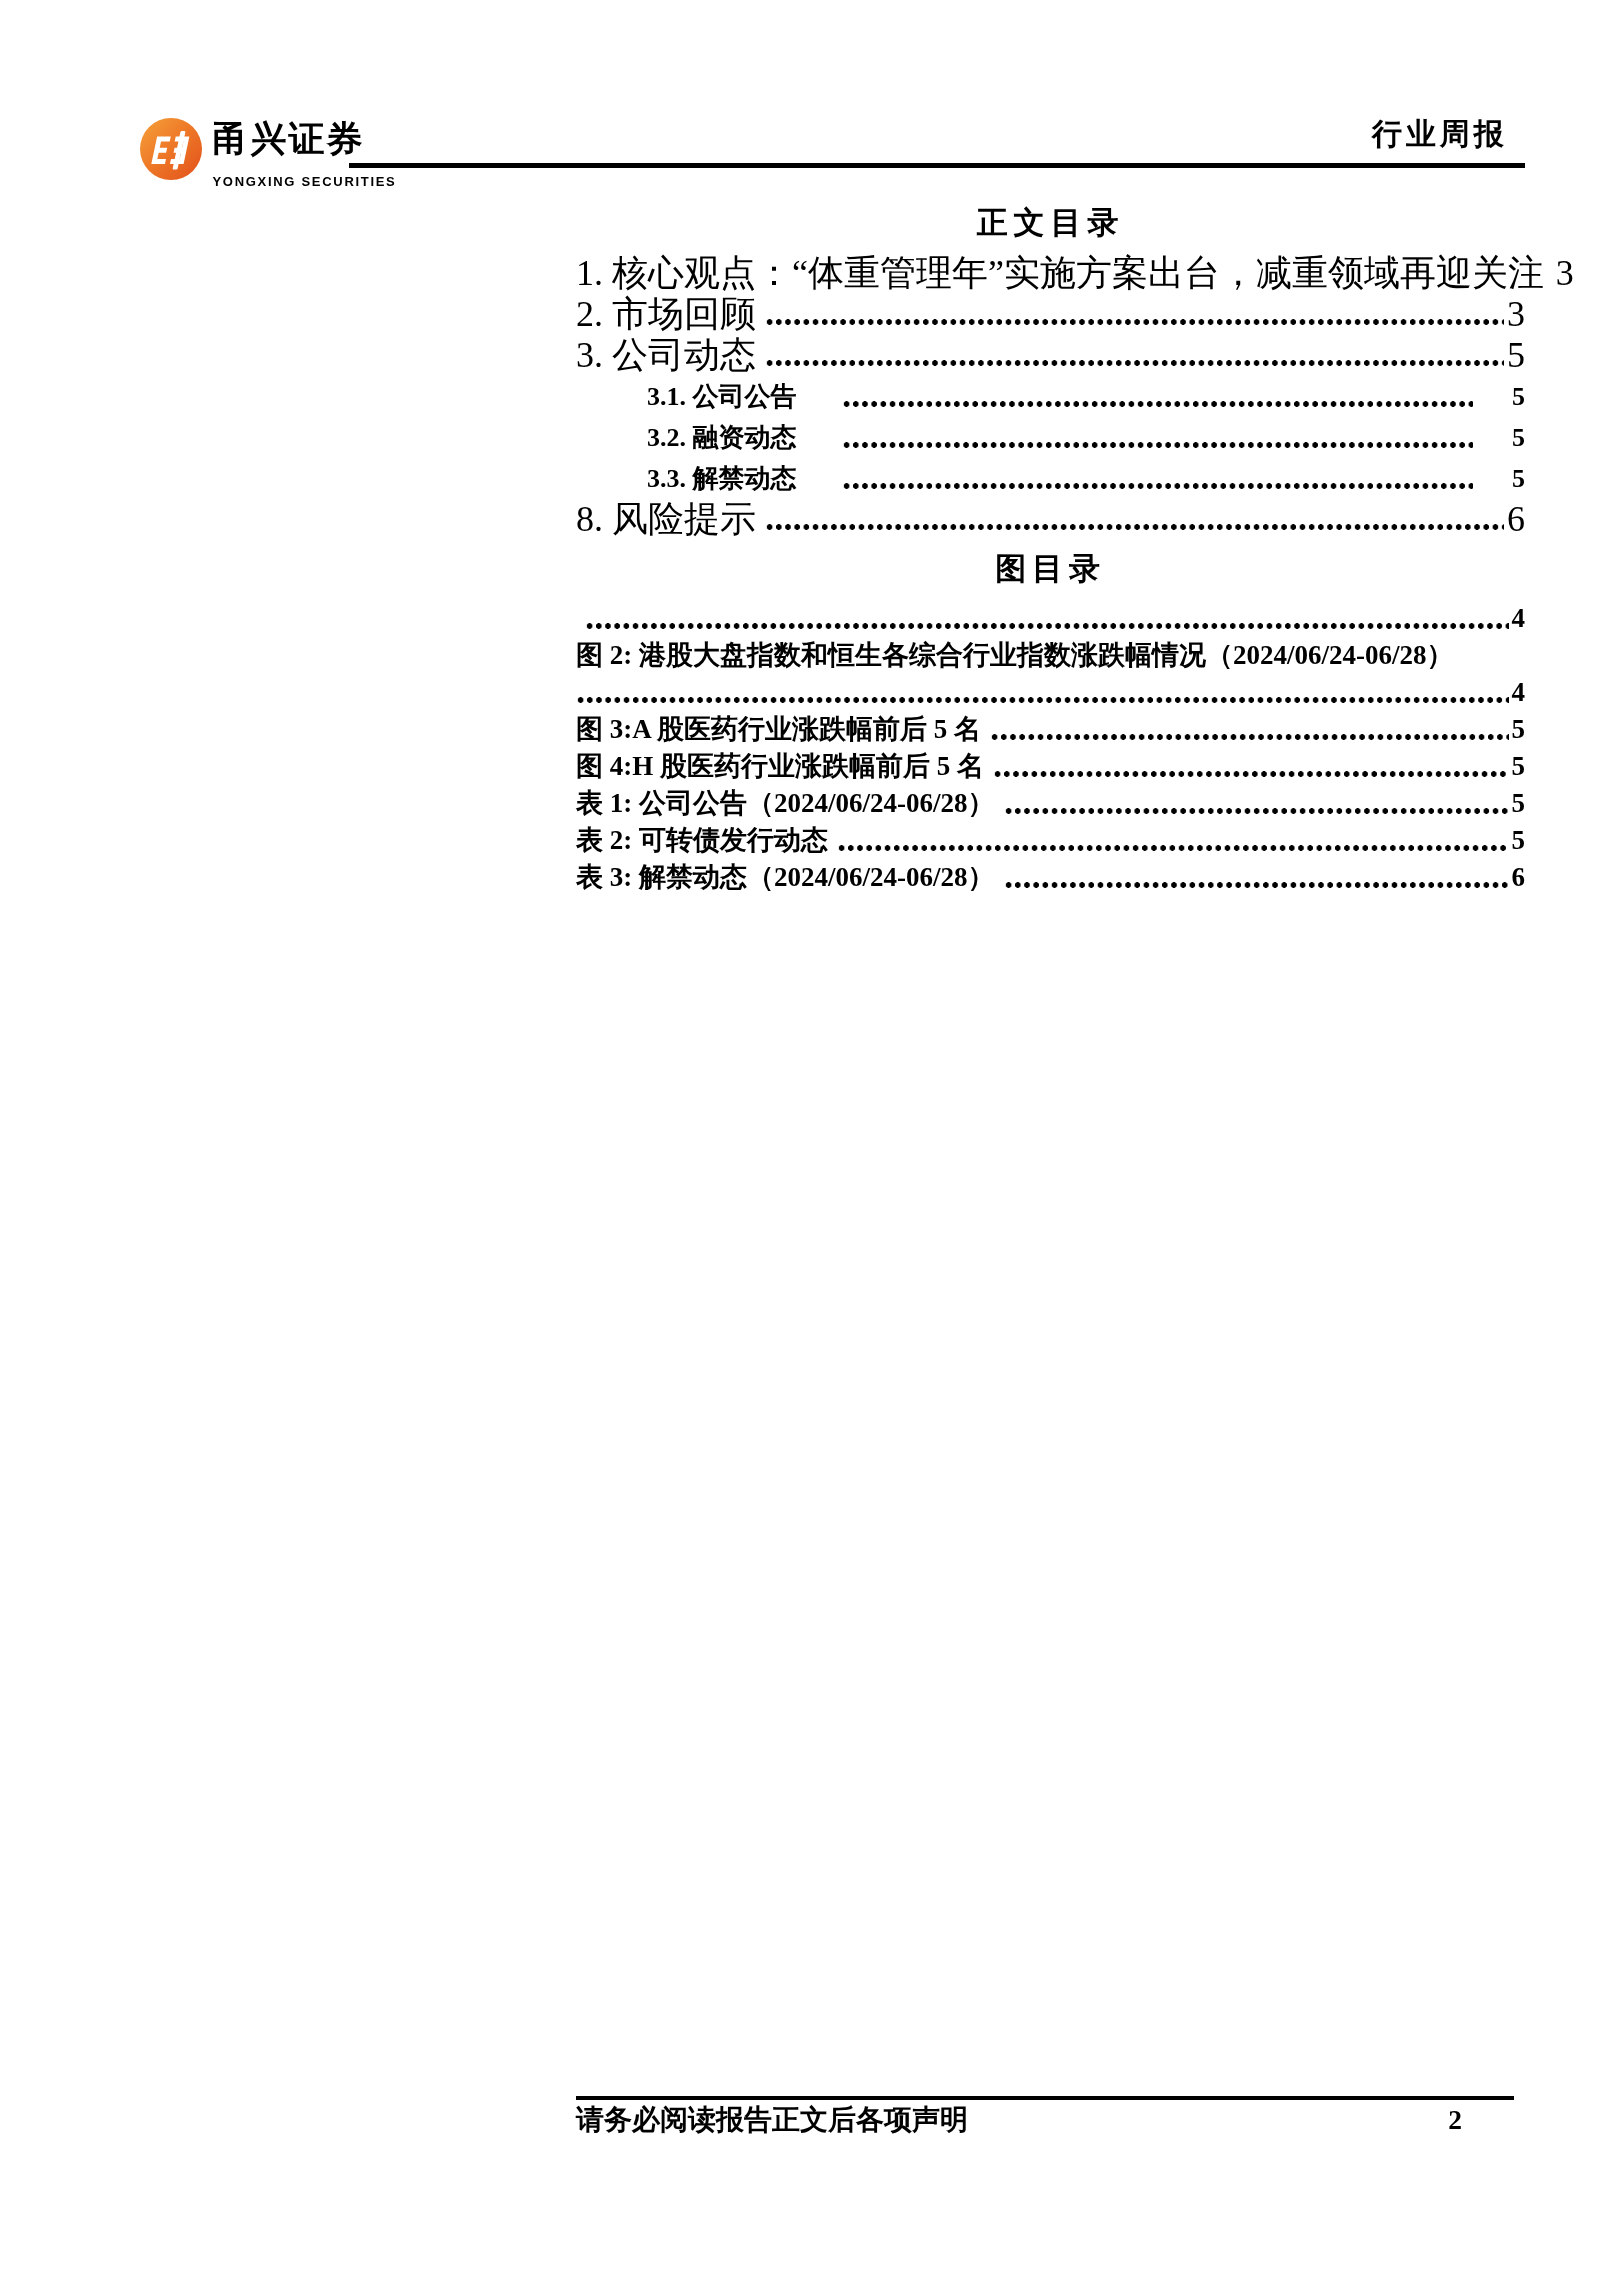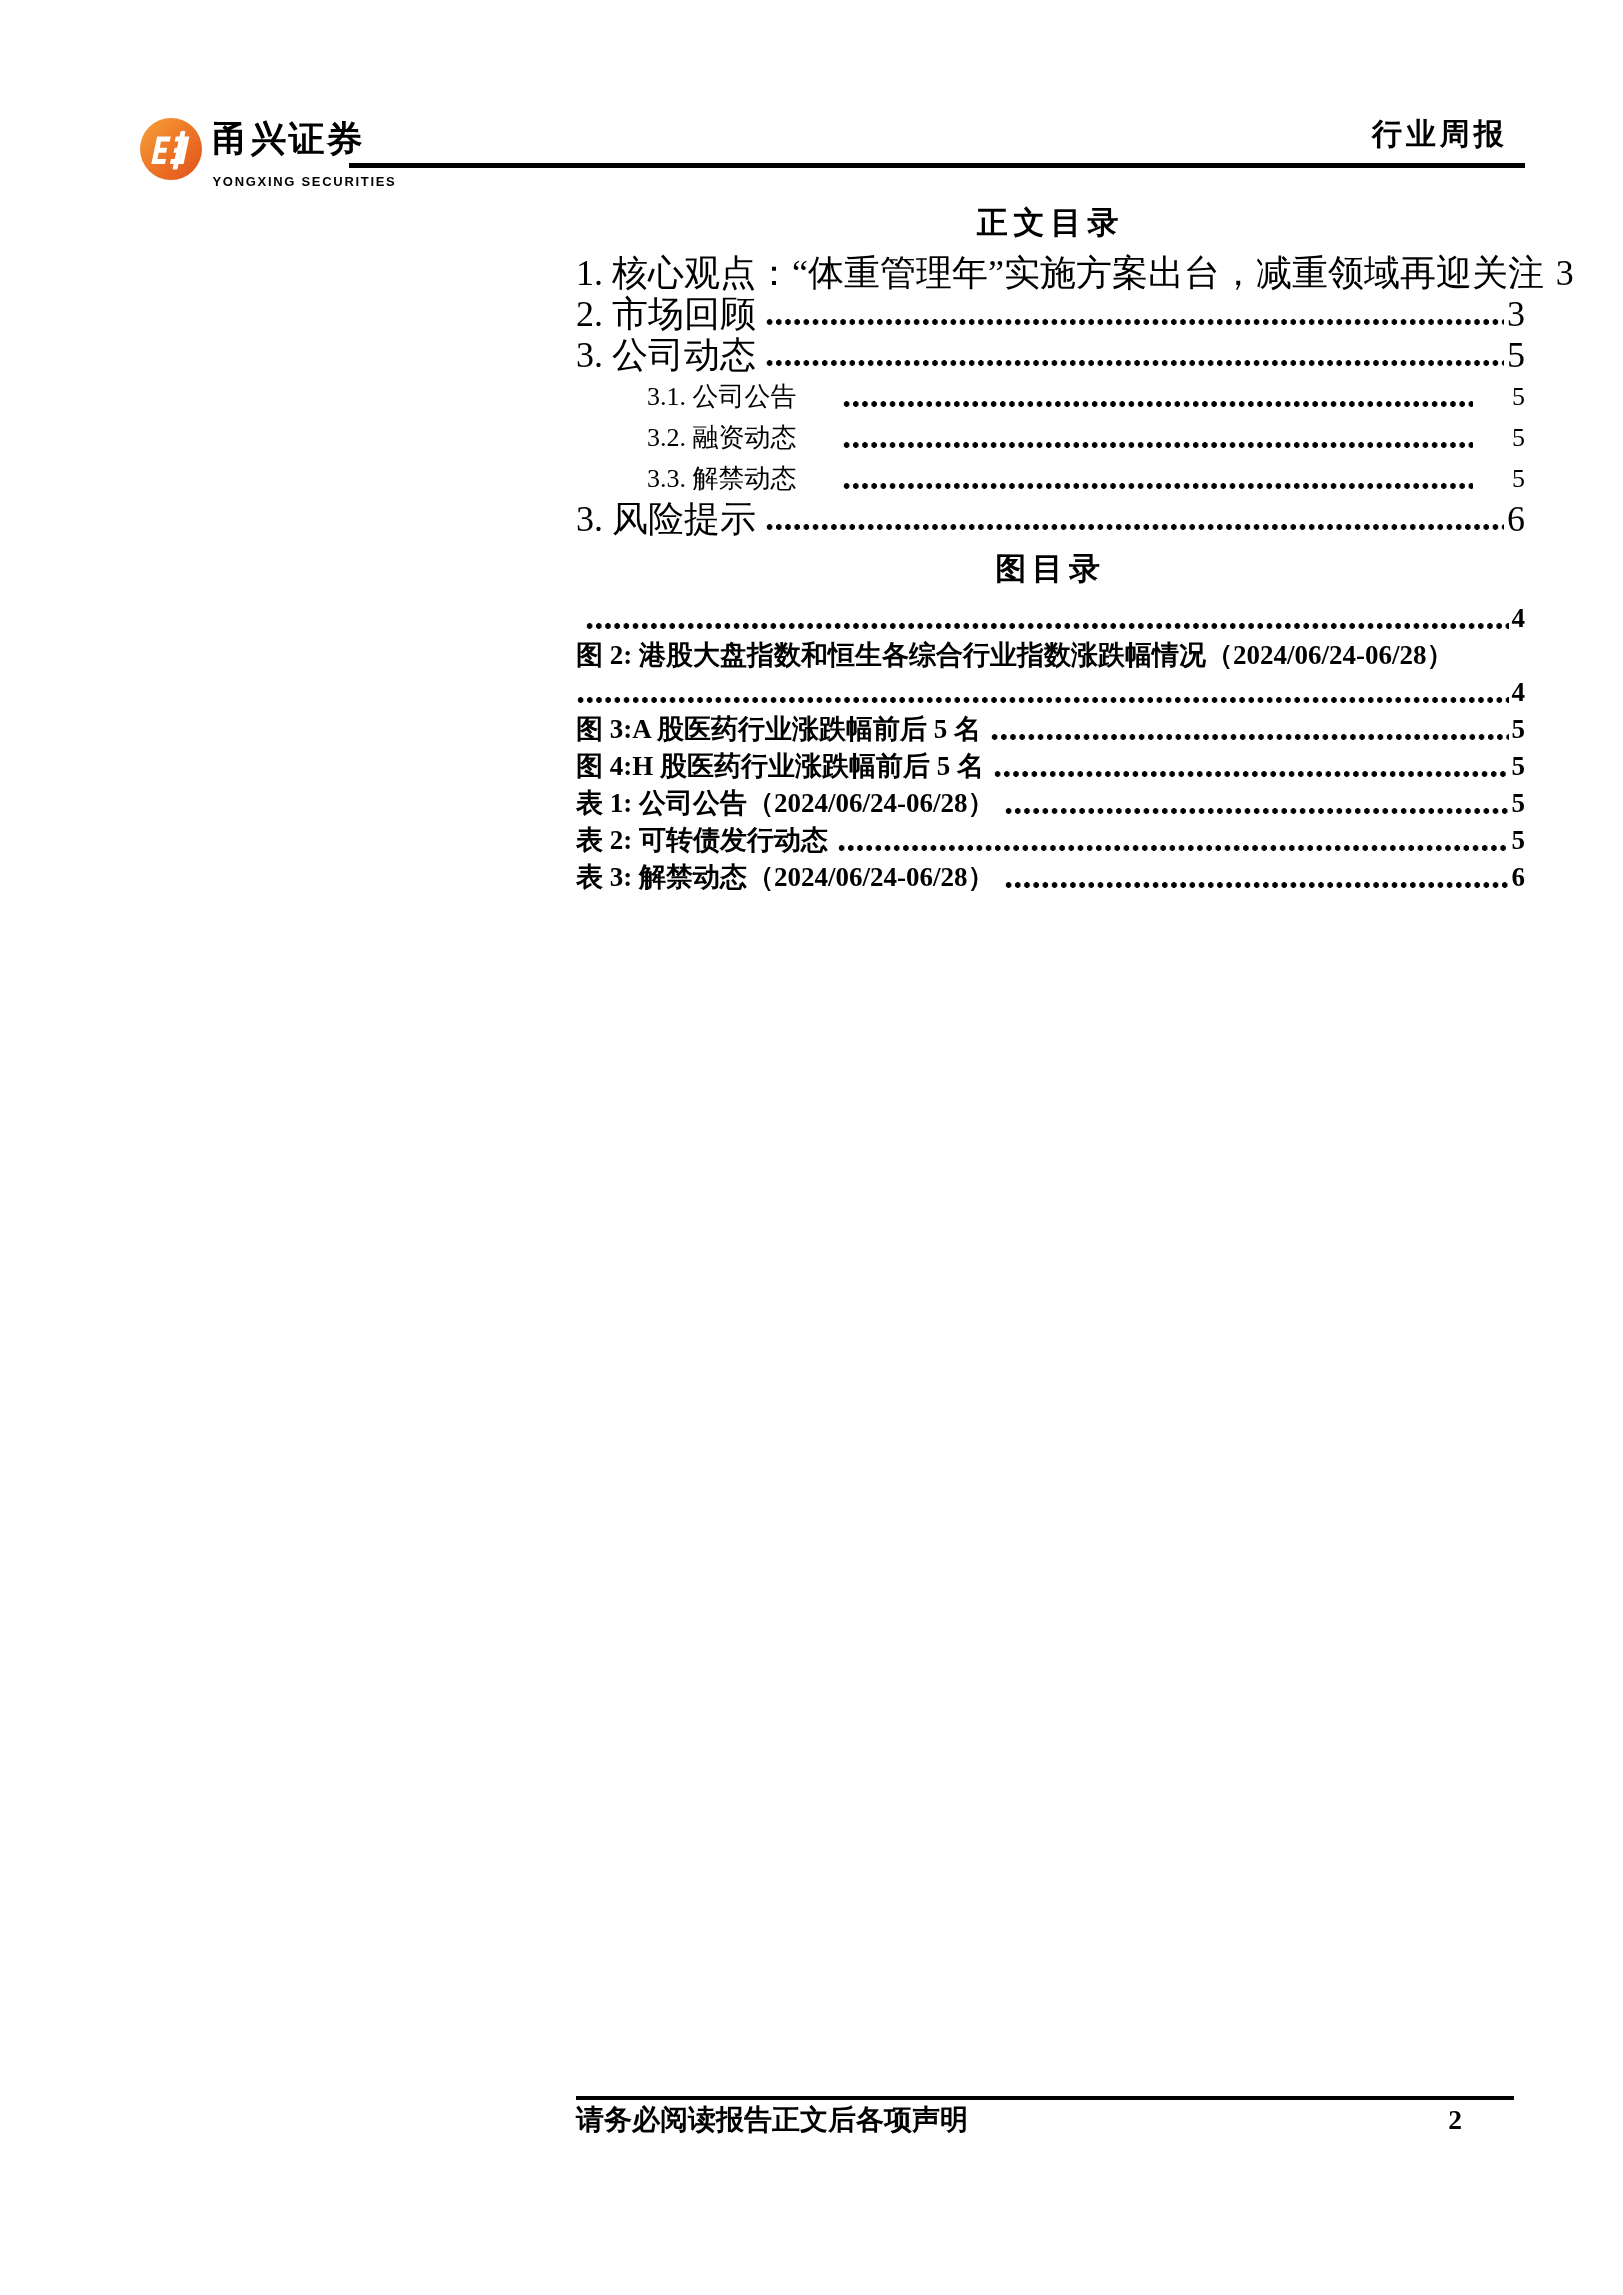--- a/index.html
+++ b/index.html
@@ -58,21 +58,21 @@
     background-image:radial-gradient(circle,var(--ink) 2.6px,transparent 3px);
     background-size:9.2px 7.9px;background-repeat:repeat-x;
   }
   .row .page-num{flex:0 0 auto;}
   .row.wrap{flex-wrap:wrap;}
   .row.wrap .label{flex:0 0 100%;}
   .row.wrap .leader{margin-left:0;}
 
   .toc-rows .row{min-height:41px;line-height:41px;font-size:36px;font-weight:normal;}
   .toc-rows .row .leader{background-position:left bottom 9.8px;}
-  .toc-rows .row.sub{padding-left:71px;font-weight:normal;font-size:26px;gap:36px;}
+  .toc-rows .row.sub{padding-left:71px;font-weight:bold;font-size:26px;gap:36px;}
 
   .fig-rows .row,.tab-rows .row{min-height:37px;line-height:37px;font-size:27px;font-weight:bold;}
   .fig-rows .row .leader,.tab-rows .row .leader{background-position:left bottom 7.2px;}
 
   
   .footer-rule{position:absolute;left:576px;top:2096px;width:938px;height:3.9px;background:var(--ink);}
   .footer{
     position:absolute;left:576px;top:2102px;width:938px;
     display:flex;justify-content:space-between;align-items:flex-start;
     font-size:28px;line-height:35px;font-weight:bold;
@@ -130,21 +130,21 @@
     <span class="label">3.2. 融资动态</span>
     <span class="leader"></span>
     <span class="page-num">5</span>
   </div>
         <div class="row sub">
     <span class="label">3.3. 解禁动态</span>
     <span class="leader"></span>
     <span class="page-num">5</span>
   </div>
         <div class="row">
-    <span class="label">3. 风险提示</span>
+    <span class="label">8. 风险提示</span>
     <span class="leader"></span>
     <span class="page-num">6</span>
   </div>
       </div>
 
     <h2 class="sec-heading mt-fig">图目录</h2>
     <div class="fig-rows">
         <div class="row">
     <span class="leader"></span>
     <span class="page-num">4</span>

